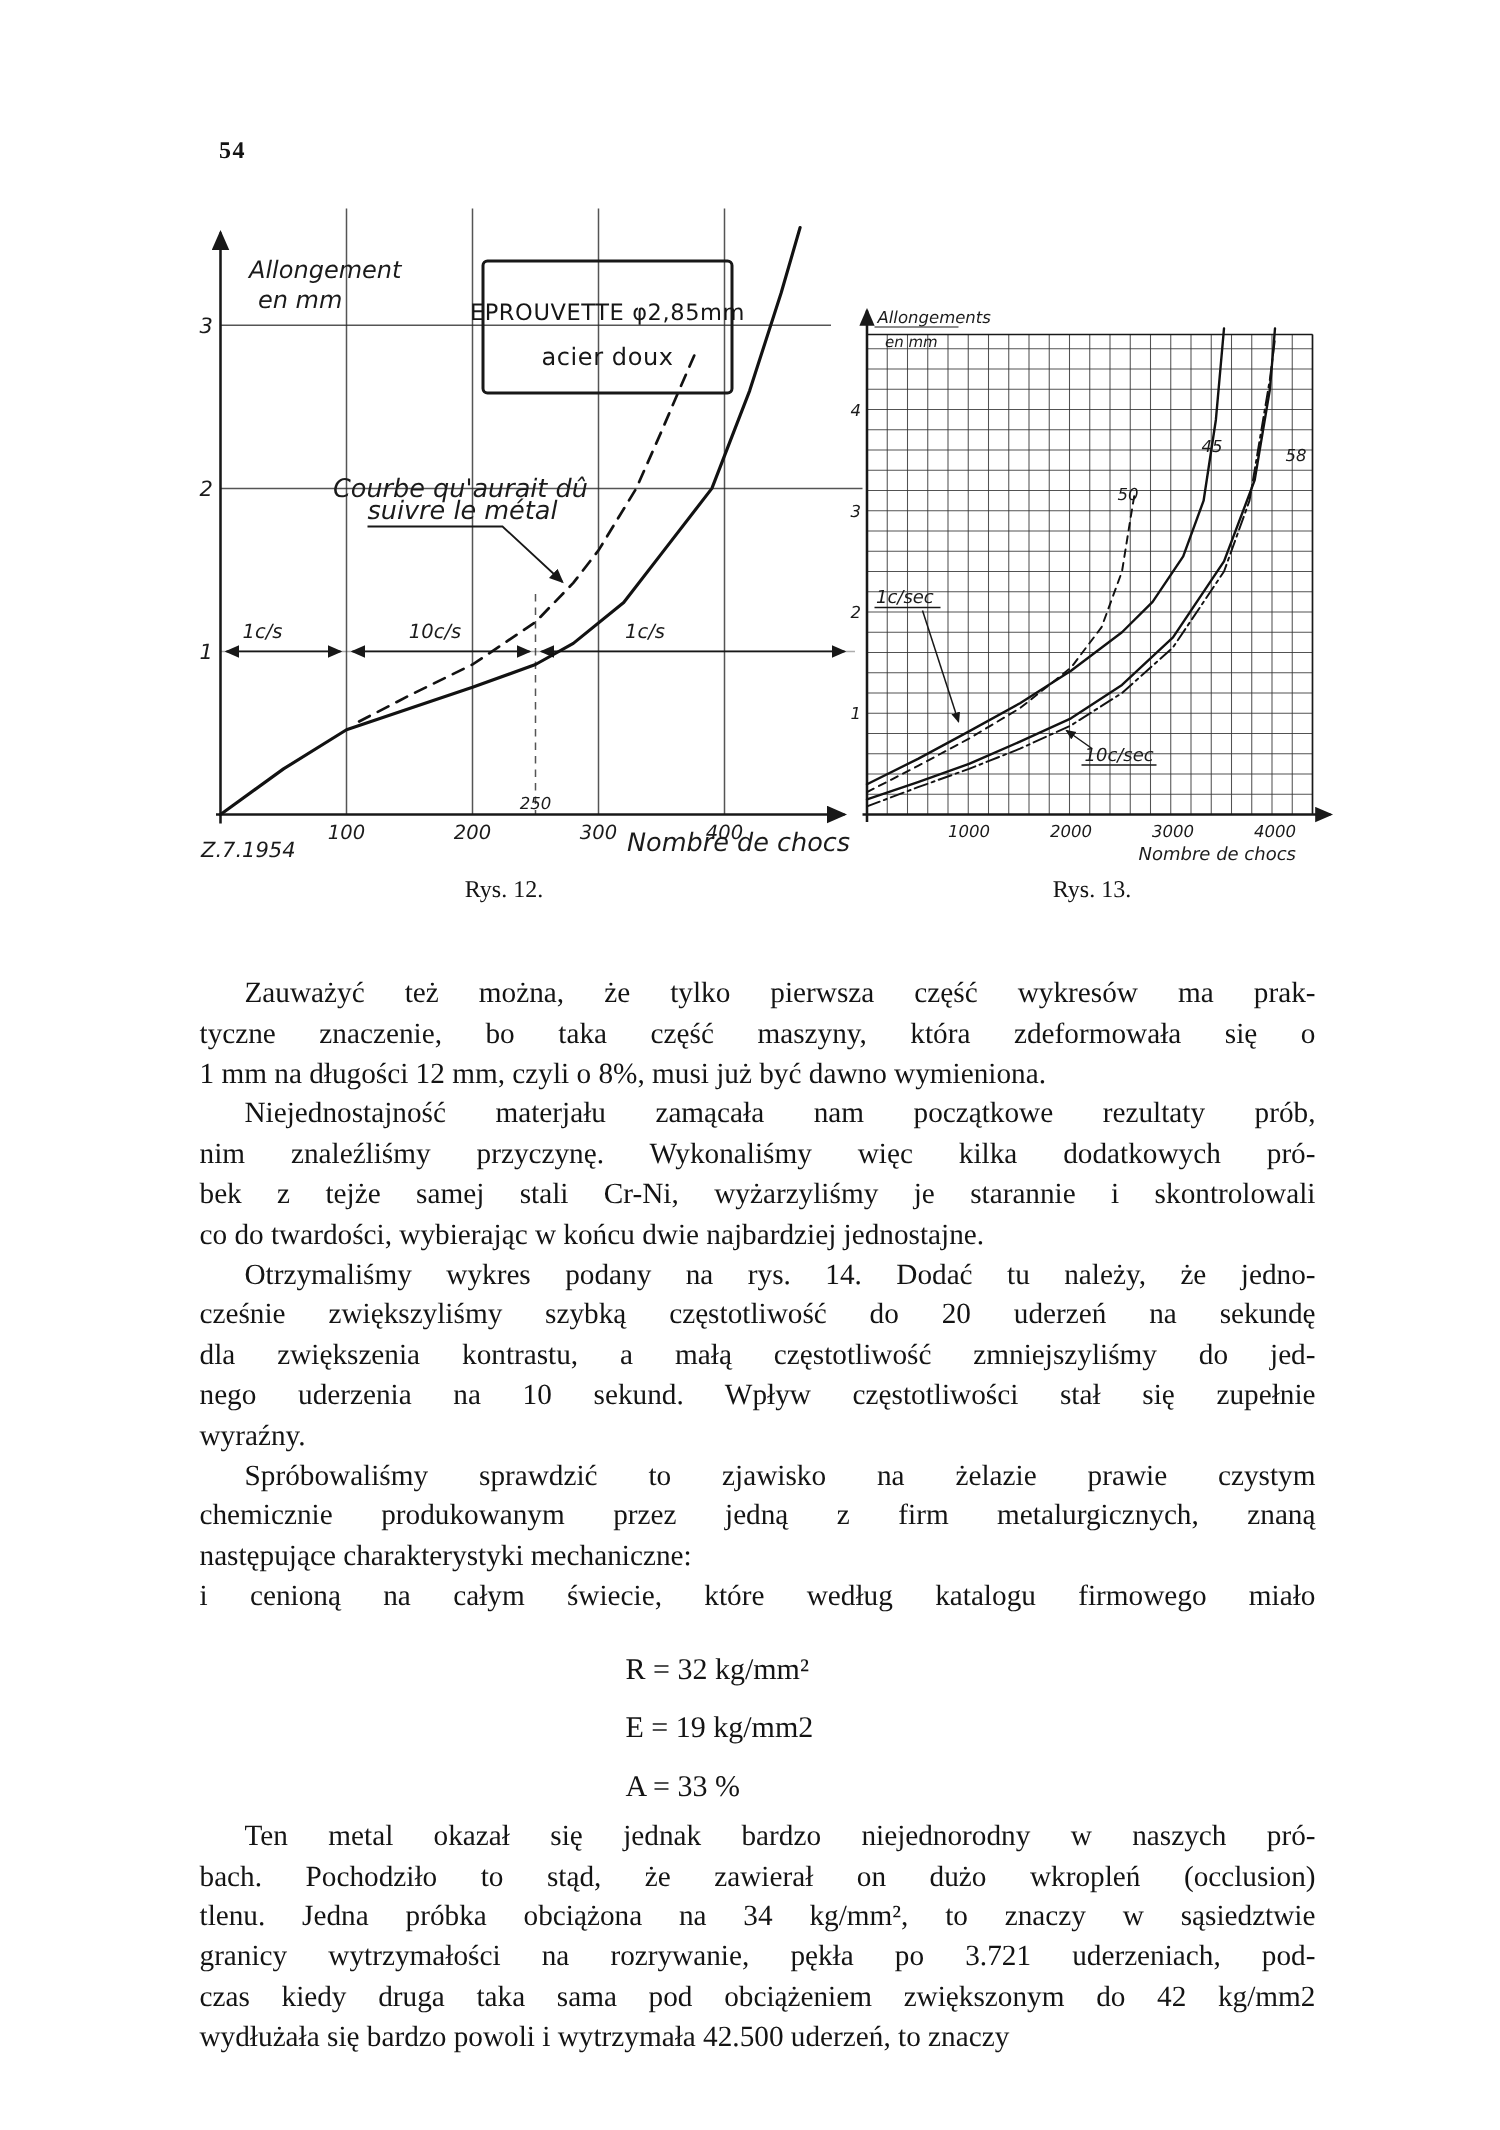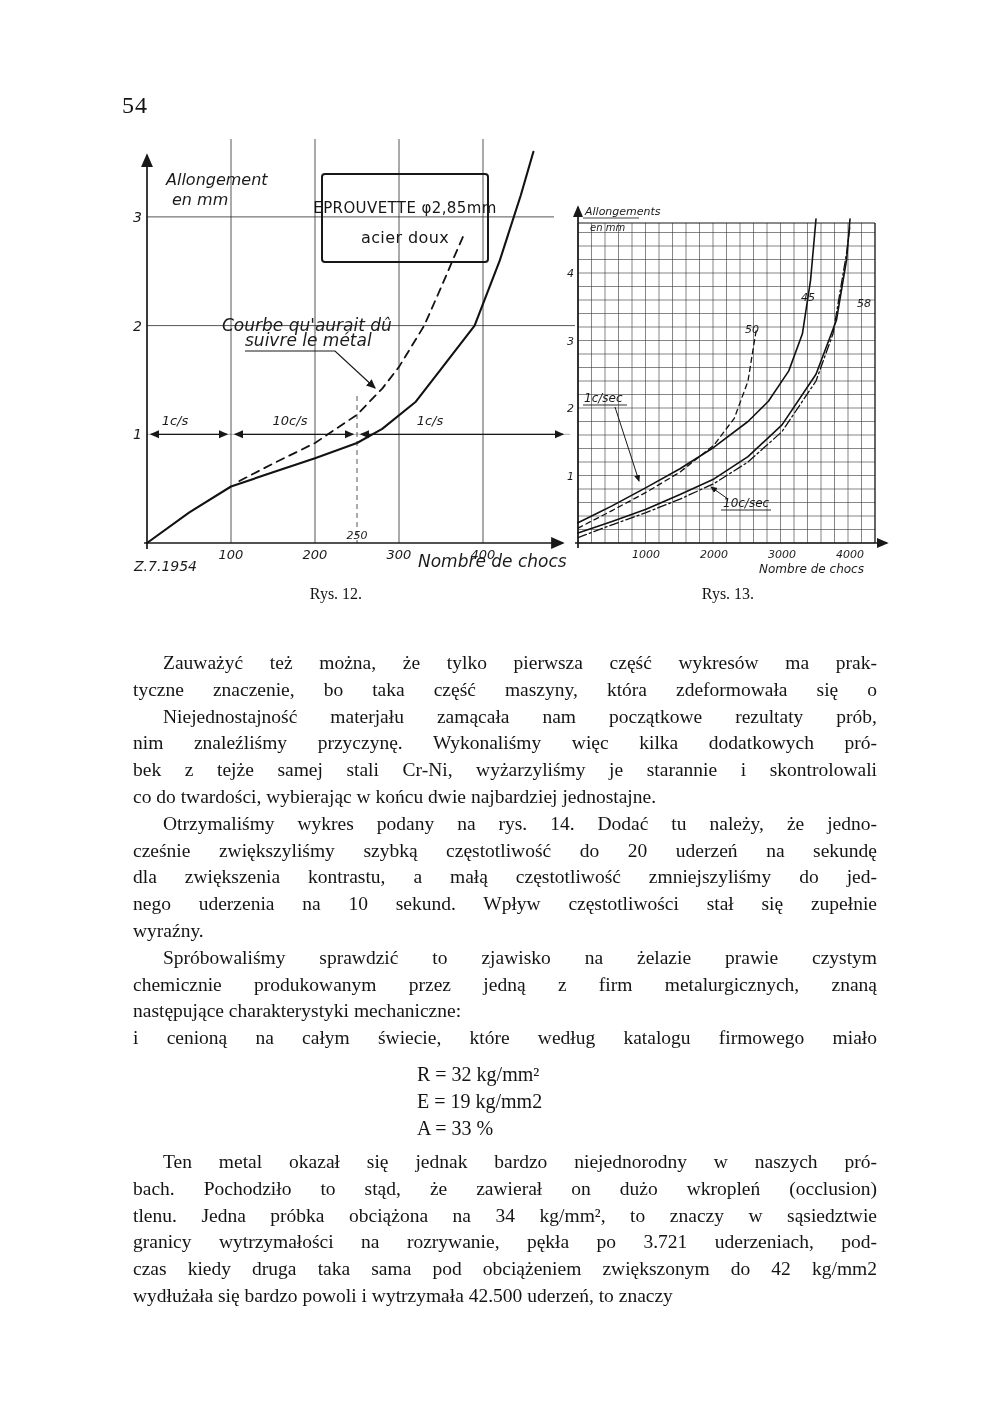--- a/index.html
+++ b/index.html
@@ -3,36 +3,36 @@
 <meta charset="utf-8">
 <style>
   html,body{margin:0;padding:0;}
   body{
     width:1000px;height:1420px;position:relative;
     background:#ffffff;color:#141414;
     font-family:"Liberation Serif",serif;
     overflow:hidden;
   }
   .abs{position:absolute;}
-  #page-number{left:122px;top:92px;font-size:24px;letter-spacing:1px;}
+  #page-number{left:146px;top:92px;font-size:16px;letter-spacing:1px;font-weight:bold;}
   #fig12-wrap{left:130px;top:133px;width:448px;height:462px;}
   #fig13-wrap{left:563px;top:193px;width:338px;height:392px;}
   .caption{top:585px;width:120px;text-align:center;font-size:16px;}
   #caption-12{left:276px;}
   #caption-13{left:668px;}
 
   #body-text{left:133px;top:650px;width:744px;font-size:19.5px;}
   .paragraph .line{
     text-align:justify;text-align-last:justify;
     line-height:26.8px;white-space:normal;
   }
   .paragraph .line.last{text-align-last:left;}
   .paragraph .line.indent{text-indent:30px;}
   .formula{padding:9px 0 7px 284px;}
-  .formula .line{text-align:left;line-height:27px;font-size:20px;}
+  .formula .line{text-align:left;line-height:27px;font-size:20px;margin-top:12px;}
 
   
   .hand{font-family:"DejaVu Sans",sans-serif;font-style:italic;fill:#1b1b1b;}
   .capshand{font-family:"DejaVu Sans",sans-serif;fill:#161616;letter-spacing:.4px;}
   .t10{font-size:10px}.t11{font-size:11px}.t12{font-size:12px}
   .t13{font-size:13px}.t14{font-size:14px}.t15{font-size:15px}
   .t16{font-size:16px}.t17{font-size:17px}
   .grid12{stroke:#2b2b2b;stroke-width:1;opacity:.8;}
   .faint{opacity:.38;}
   .grid13{stroke:#343434;stroke-width:.7;opacity:.85;}
@@ -194,20 +194,21 @@
   </svg>
 </div>
 
 <div id="caption-12" class="abs caption">Rys. 12.</div>
 <div id="caption-13" class="abs caption">Rys. 13.</div>
 
 <div id="body-text" class="abs">
     <div class="paragraph">
       <div class="line indent">Zauważyć też można, że tylko pierwsza część wykresów ma prak-</div>
       <div class="line">tyczne znaczenie, bo taka część maszyny, która zdeformowała się o</div>
+      <div class="line last">1 mm na długości 12 mm, czyli o 8%, musi już być dawno wymieniona.</div>
     </div>
     <div class="paragraph">
       <div class="line indent">Niejednostajność materjału zamącała nam początkowe rezultaty prób,</div>
       <div class="line">nim znaleźliśmy przyczynę. Wykonaliśmy więc kilka dodatkowych pró-</div>
       <div class="line">bek z tejże samej stali Cr-Ni, wyżarzyliśmy je starannie i skontrolowali</div>
       <div class="line last">co do twardości, wybierając w końcu dwie najbardziej jednostajne.</div>
     </div>
     <div class="paragraph">
       <div class="line indent">Otrzymaliśmy wykres podany na rys. 14. Dodać tu należy, że jedno-</div>
       <div class="line">cześnie zwiększyliśmy szybką częstotliwość do 20 uderzeń na sekundę</div>

